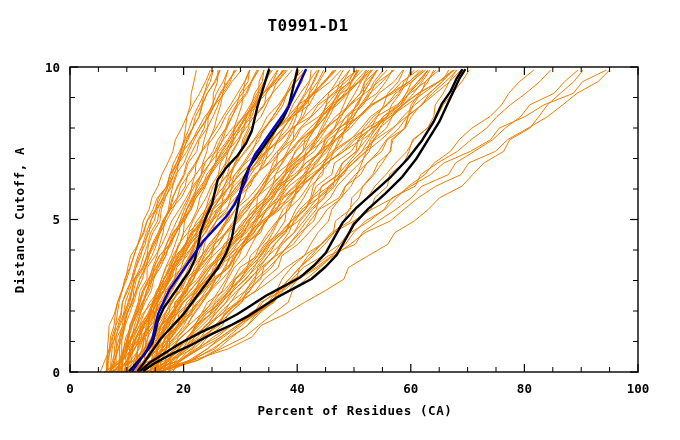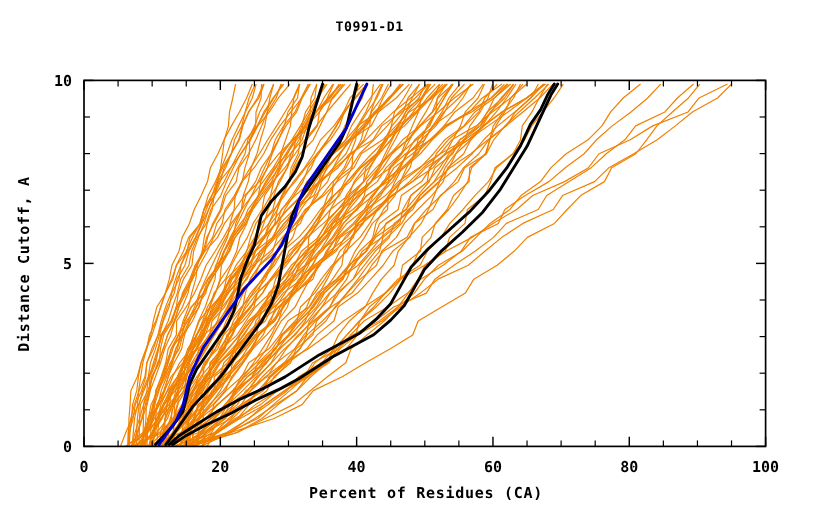--- a/index.html
+++ b/index.html
@@ -14,21 +14,21 @@
     background: #ffffff;
     font-family: "DejaVu Sans Mono", "Liberation Mono", monospace;
     overflow: hidden;
   }
   #plot-title {
     position: absolute;
     left: 0;
     top: 16px;
     width: 616px;
     text-align: center;
-    font-size: 11px;
+    font-size: 16px;
     font-weight: bold;
     color: #000000;
     letter-spacing: 0.5px;
   }
   #chart-svg {
     position: absolute;
     left: 0;
     top: 0;
   }
   .axis-title {

